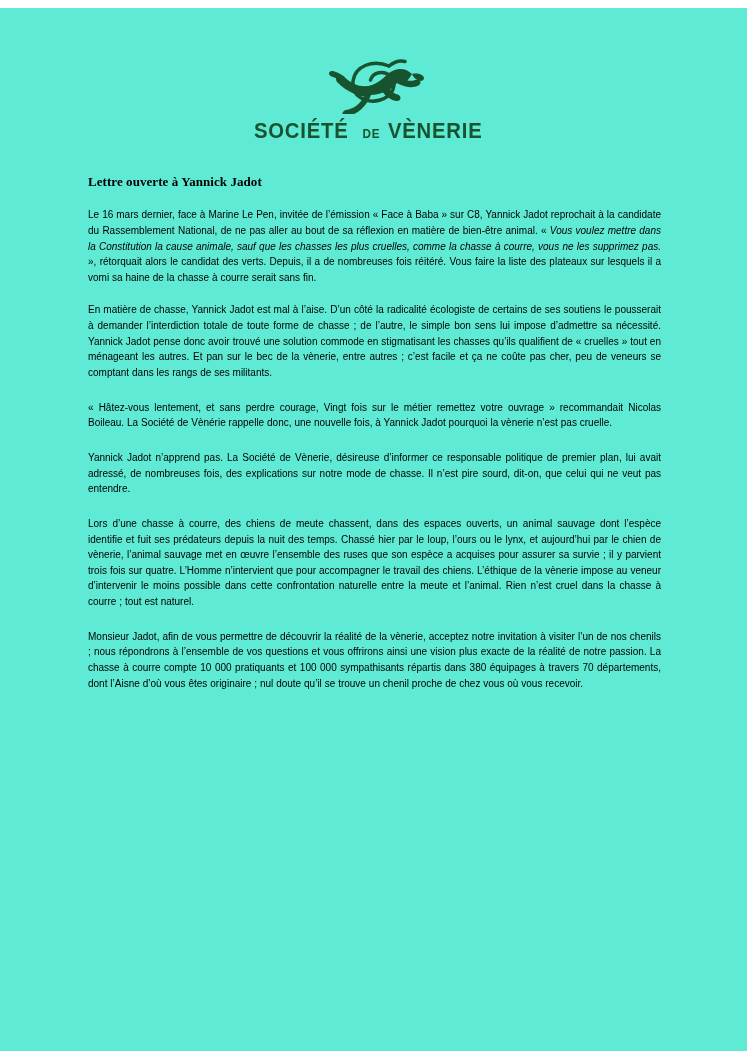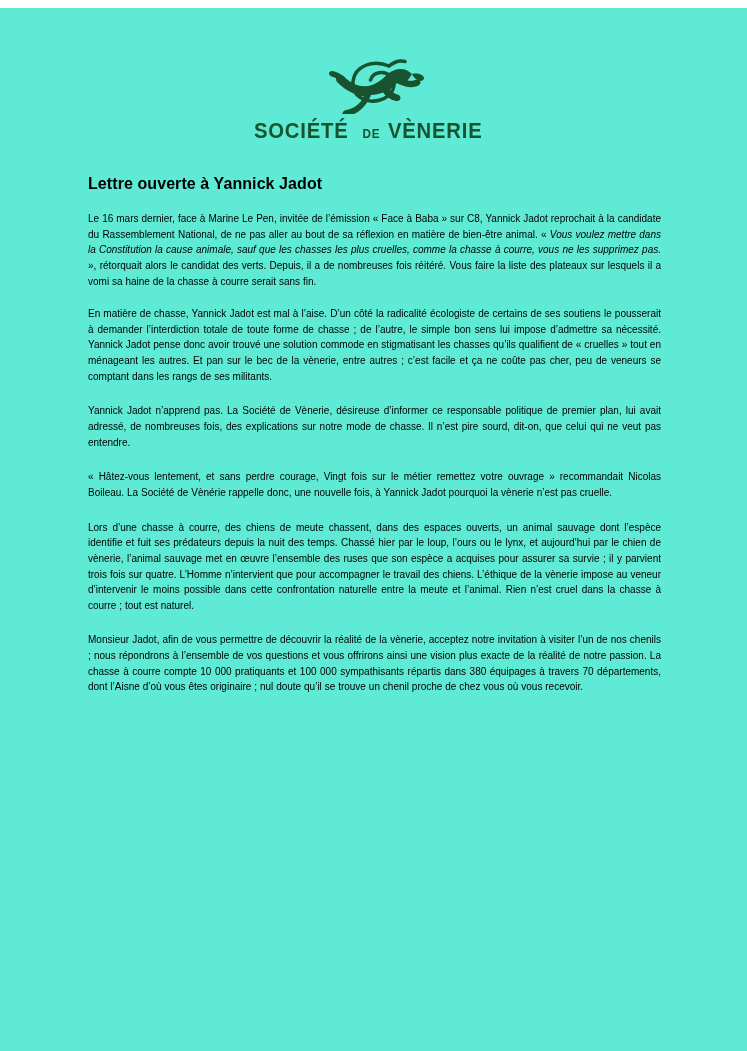--- a/index.html
+++ b/index.html
@@ -61,25 +61,26 @@
   }
 
   
   .letter-body {
     position: absolute;
     top: 166px;
     left: 88px;
     width: 573px;
   }
   .letter-title {
-    font-size: 16px;
+    font-size: 13px;
     font-weight: bold;
     line-height: 1.25;
     margin: 0 0 17px 0;
     letter-spacing: 0.005em;
+    font-family: Liberation Serif, serif;
   }
   .para {
     font-size: 10px;
     line-height: 1.565;
     text-align: justify;
     text-justify: inter-word;
     margin: 0 0 16.5px 0;
     hyphens: none;
     word-spacing: 0.01em;
   }
@@ -158,23 +159,23 @@
   </div>
 
   <div class="letter-body">
 
     <h1 class="letter-title">Lettre ouverte à Yannick Jadot</h1>
 
     <p class="para para-spaced"><span>Le 16 mars dernier, face à Marine Le Pen, invitée de l’émission « Face à Baba » sur C8, Yannick Jadot reprochait à la candidate du Rassemblement National, de ne pas aller au bout de sa réflexion en matière de bien-être animal. « </span><span class="q-italic">Vous voulez mettre dans la Constitution la cause animale, sauf que les chasses les plus cruelles, comme la chasse à courre, vous ne les supprimez pas.</span><span> », rétorquait alors le candidat des verts. Depuis, il a de nombreuses fois réitéré. Vous faire la liste des plateaux sur lesquels il a vomi sa haine de la chasse à courre serait sans fin.</span></p>
 
     <p class="para para-gap-lg">En matière de chasse, Yannick Jadot est mal à l’aise. D’un côté la radicalité écologiste de certains de ses soutiens le pousserait à demander l’interdiction totale de toute forme de chasse ; de l’autre, le simple bon sens lui impose d’admettre sa nécessité. Yannick Jadot pense donc avoir trouvé une solution commode en stigmatisant les chasses qu’ils qualifient de « cruelles » tout en ménageant les autres. Et pan sur le bec de la vènerie, entre autres ; c’est facile et ça ne coûte pas cher, peu de veneurs se comptant dans les rangs de ses militants.</p>
 
+    <p class="para para-gap-lg">« Hâtez-vous lentement, et sans perdre courage, Vingt fois sur le métier remettez votre ouvrage » recommandait Nicolas Boileau. La Société de Vènérie rappelle donc, une nouvelle fois, à Yannick Jadot pourquoi la vènerie n’est pas cruelle.</p>
+
     <p class="para para-gap-lg">Yannick Jadot n’apprend pas. La Société de Vènerie, désireuse d’informer ce responsable politique de premier plan, lui avait adressé, de nombreuses fois, des explications sur notre mode de chasse. Il n’est pire sourd, dit-on, que celui qui ne veut pas entendre.</p>
-
-    <p class="para para-gap-lg">« Hâtez-vous lentement, et sans perdre courage, Vingt fois sur le métier remettez votre ouvrage » recommandait Nicolas Boileau. La Société de Vènérie rappelle donc, une nouvelle fois, à Yannick Jadot pourquoi la vènerie n’est pas cruelle.</p>
 
     <p class="para para-gap-lg">Lors d’une chasse à courre, des chiens de meute chassent, dans des espaces ouverts, un animal sauvage dont l’espèce identifie et fuit ses prédateurs depuis la nuit des temps.  Chassé hier par le loup, l’ours ou le lynx, et aujourd’hui par le chien de vènerie, l’animal sauvage met en œuvre l’ensemble des ruses que son espèce a acquises pour assurer sa survie ; il y parvient trois fois sur quatre.  L’Homme n’intervient que pour accompagner le travail des chiens.  L’éthique de la vènerie impose au veneur d’intervenir le moins possible dans cette confrontation naturelle entre la meute et l’animal. Rien n’est cruel dans la chasse à courre ; tout est naturel.</p>
 
     <p class="para italic">Monsieur Jadot, afin de vous permettre de découvrir la réalité de la vènerie, acceptez notre invitation à visiter l’un de nos chenils ; nous répondrons à l’ensemble de vos questions et vous offrirons ainsi une vision plus exacte de la réalité de notre passion. La chasse à courre compte 10 000 pratiquants et 100 000 sympathisants répartis dans 380 équipages à travers 70 départements, dont l’Aisne d’où vous êtes originaire ; nul doute qu’il se trouve un chenil proche de chez vous où vous recevoir.</p>
 
   </div>
 
 </div>
 
 </body></html>

